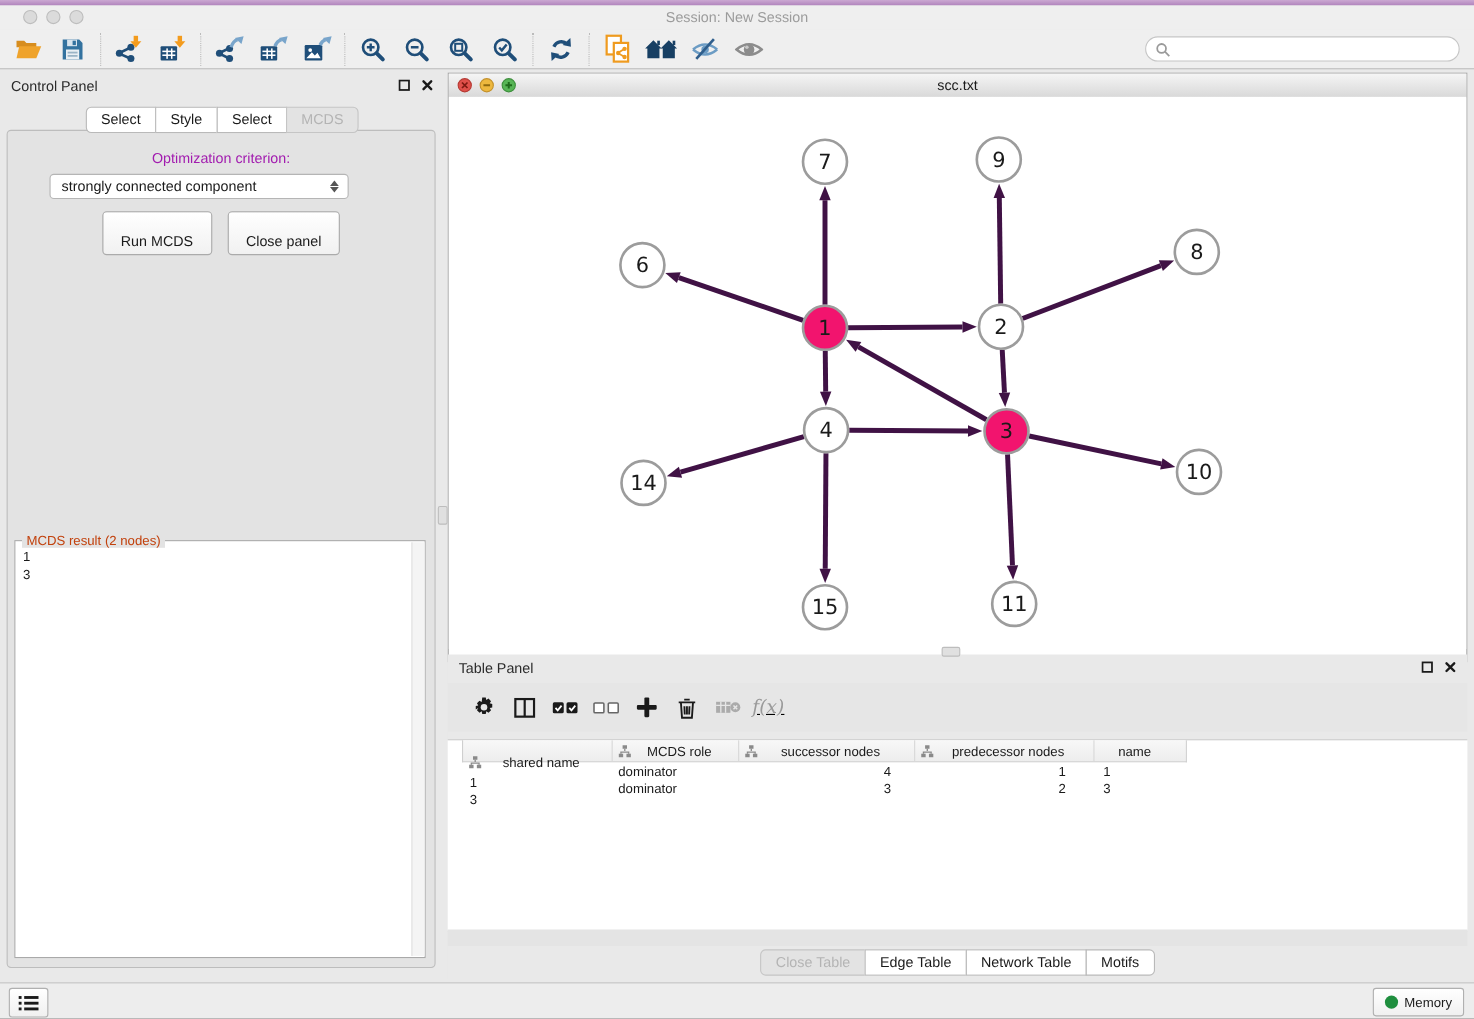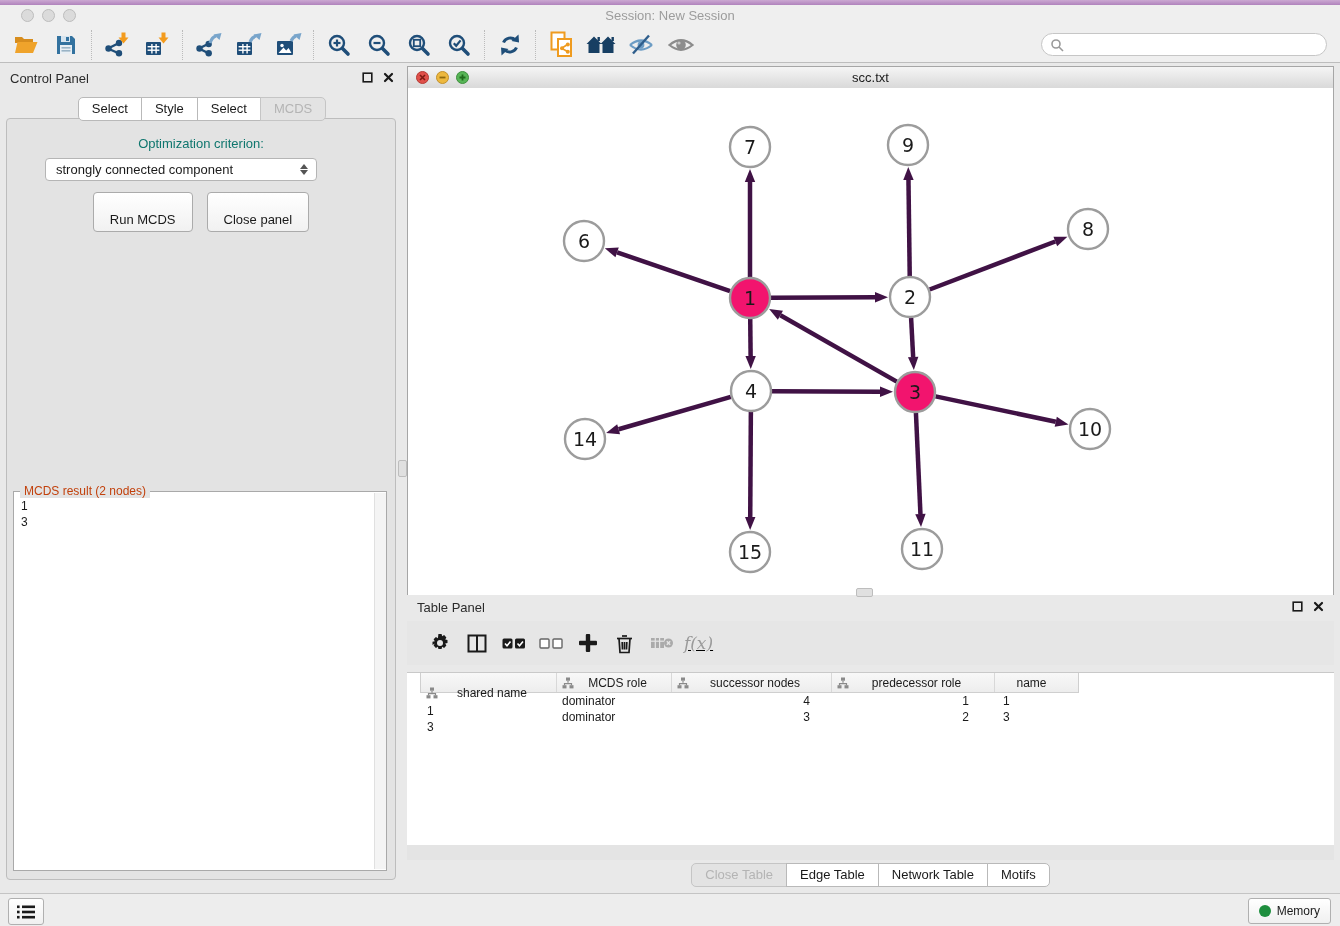--- a/index.html
+++ b/index.html
@@ -29,21 +29,21 @@
   .tab{font-size:13px;color:#1A1A1A;background:#fff;border:1px solid #B9B9B9;
        padding:3px 13px 4px;margin-left:-1px;cursor:default;}
   .tab:first-child{border-radius:5px 0 0 5px;margin-left:0;}
   .tab:last-child{border-radius:0 5px 5px 0;}
   .tab.active{background:#E3E3E3;color:#B4B4B4;border-color:#C5C5C5;}
   
   .control-panel{position:absolute;left:0;top:66px;width:404px;height:824px;background:#E9E9E9;}
   .cp-tabbar{position:absolute;left:0;right:0;top:31px;display:flex;justify-content:center;z-index:2;}
   .cp-box{position:absolute;left:6px;top:52px;width:390px;height:762px;background:#E3E3E3;
           border:1px solid #BDBDBD;border-radius:4px;box-sizing:border-box;}
-  .opt-label{position:absolute;left:0;right:0;top:17px;text-align:center;font-size:13px;color:#0f766e;}
+  .opt-label{position:absolute;left:0;right:0;top:17px;text-align:center;font-size:13px;color:#a21caf;}
   .cp-select{position:absolute;left:38px;top:39px;width:272px;height:23px;background:#fff;
              border:1px solid #B5B5B5;border-radius:4px;display:flex;align-items:center;box-sizing:border-box;}
   .cp-select .val{flex:1;font-size:13px;color:#1A1A1A;padding-left:10px;}
   .stepper{width:18px;display:flex;flex-direction:column;align-items:center;gap:1px;margin-right:3px;}
   .stepper .up{width:0;height:0;border-left:4px solid transparent;border-right:4px solid transparent;border-bottom:5px solid #555;}
   .stepper .dn{width:0;height:0;border-left:4px solid transparent;border-right:4px solid transparent;border-top:5px solid #555;}
   .cp-buttons{position:absolute;left:0;right:0;top:73px;display:flex;justify-content:center;gap:14px;}
   .btn{font-size:13px;color:#1A1A1A;background:linear-gradient(#FFFFFF,#F1F1F1);
        border:1px solid #ABABAB;border-radius:4px;padding:19px 16px 4px;}
   .mcds-field{position:absolute;left:6px;top:372px;width:372px;height:378px;
@@ -519,21 +519,21 @@
             </svg>
           <span class="gh-label">successor nodes</span>
         </div>
         <div class="gh-cell w3">
           <svg width="12" height="12" viewBox="0 0 12 12">
               <rect x="4" y="0.5" width="4" height="3.2" fill="#8A8A8A"></rect>
               <rect x="0.5" y="8.2" width="4" height="3.2" fill="#8A8A8A"></rect>
               <rect x="7.5" y="8.2" width="4" height="3.2" fill="#8A8A8A"></rect>
               <path d="M6 3.7 v2 M2.5 8.2 v-1.5 h7 v1.5" stroke="#8A8A8A" fill="none" stroke-width="1.2"></path>
             </svg>
-          <span class="gh-label">predecessor role</span>
+          <span class="gh-label">predecessor nodes</span>
         </div>
         <div class="gh-cell w4">
           <span class="gh-label">name</span>
         </div>
       </div>
       <div class="grid-row">
         <span class="cell w0 al">1</span>
         <span class="cell w1 al">dominator</span>
         <span class="cell w2 ar">4</span>
         <span class="cell w3 ar2">1</span>

